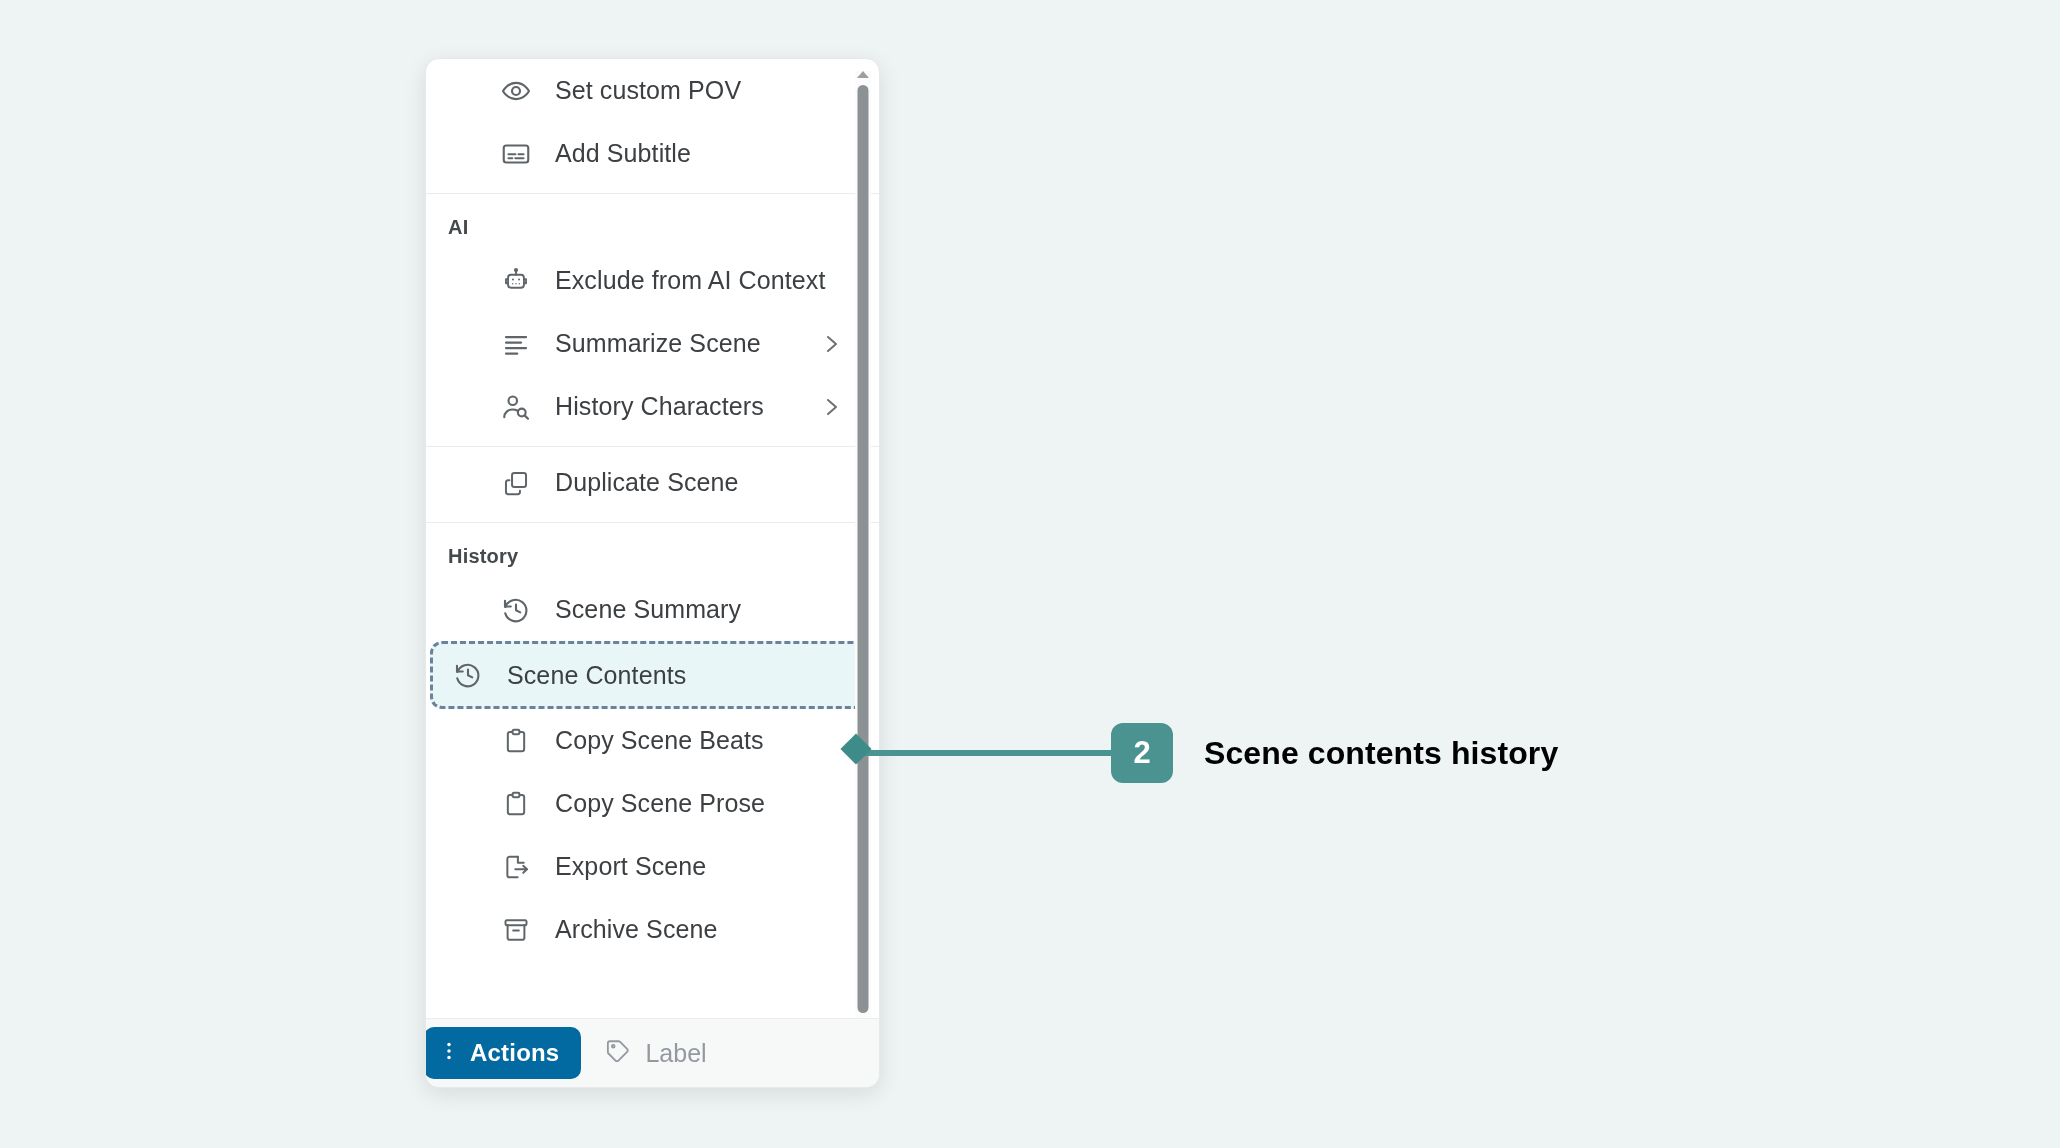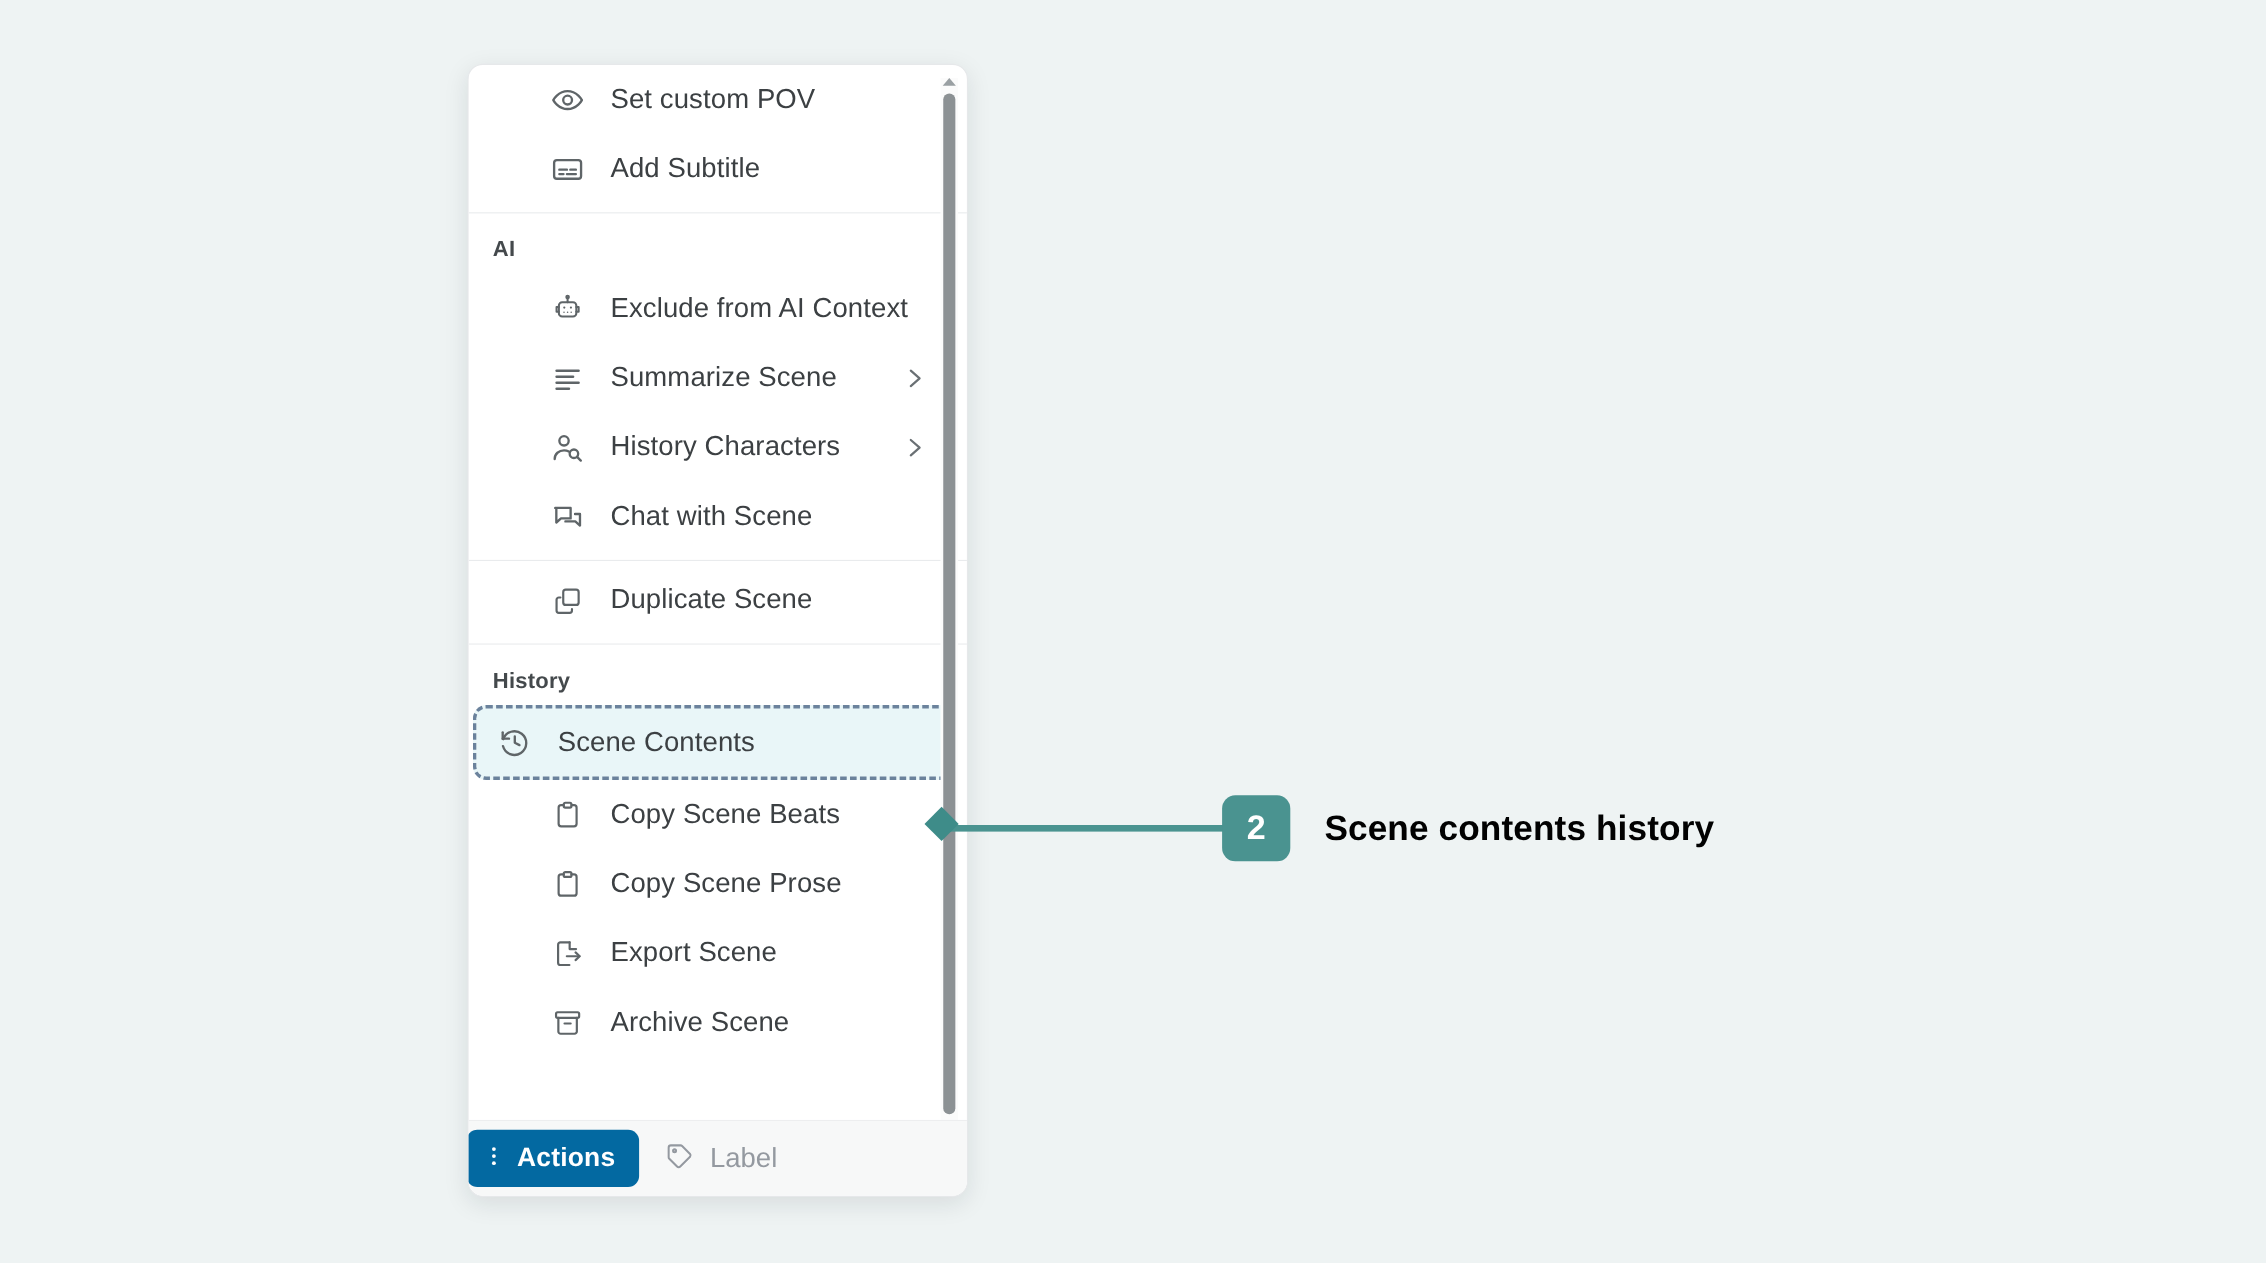--- a/index.html
+++ b/index.html
@@ -315,46 +315,48 @@
           </svg>
         </span>
         <span class="mi-label">History Characters</span>
         <span class="mi-chevron">
           <svg width="24" height="24" viewBox="0 0 24 24" fill="none" stroke="currentColor" stroke-width="2" stroke-linecap="round" stroke-linejoin="round">
             <polyline points="9,5 17,12 9,19"></polyline>
           </svg>
         </span>
       </div>
 
-      <div class="menu-item">
-        <span class="mi-icon">
-          <svg width="30" height="30" viewBox="0 0 24 24" fill="none" stroke="currentColor" stroke-width="1.7" stroke-linecap="round" stroke-linejoin="round">
-            <path d="M3 5.4h11.2v7.6H7.2L3.8 16V5.4Z"></path>
-            <path d="M10.4 15.2h7.2l3.4 3v-8.4h-3.6"></path>
-          </svg>
-        </span>
-        <span class="mi-label">Chat with Scene</span>
-      </div>
 
       <div class="divider"></div>
 
       <div class="menu-item" style="margin-top:4px">
         <span class="mi-icon">
           <svg width="28" height="28" viewBox="0 0 24 24" fill="none" stroke="currentColor" stroke-width="1.7" stroke-linecap="round" stroke-linejoin="round">
             <rect x="8.6" y="3.4" width="12" height="12" rx="2"></rect>
             <path d="M15.4 18.6v1.2a1.8 1.8 0 0 1-1.8 1.8H5.2a1.8 1.8 0 0 1-1.8-1.8v-8.4a1.8 1.8 0 0 1 1.8-1.8h1.2"></path>
           </svg>
         </span>
         <span class="mi-label">Duplicate Scene</span>
       </div>
 
       <div class="divider"></div>
 
       <div class="section-label">History</div>
 
+      <div class="menu-item">
+        <span class="mi-icon">
+          <svg width="30" height="30" viewBox="0 0 24 24" fill="none" stroke="currentColor" stroke-width="1.7" stroke-linecap="round" stroke-linejoin="round">
+            <path d="M3.2 9.2V4.6"></path>
+            <path d="M3.2 9.2h4.6"></path>
+            <path d="M3.6 9.6A8.6 8.6 0 1 1 3.4 14.6"></path>
+            <polyline points="12,7.6 12,12.2 15.4,13.9"></polyline>
+          </svg>
+        </span>
+        <span class="mi-label">Scene Summary</span>
+      </div>
 
       <div class="menu-item highlighted">
         <span class="mi-icon">
           <svg width="30" height="30" viewBox="0 0 24 24" fill="none" stroke="currentColor" stroke-width="1.7" stroke-linecap="round" stroke-linejoin="round">
             <path d="M3.2 9.2V4.6"></path>
             <path d="M3.2 9.2h4.6"></path>
             <path d="M3.6 9.6A8.6 8.6 0 1 1 3.4 14.6"></path>
             <polyline points="12,7.6 12,12.2 15.4,13.9"></polyline>
           </svg>
         </span>

